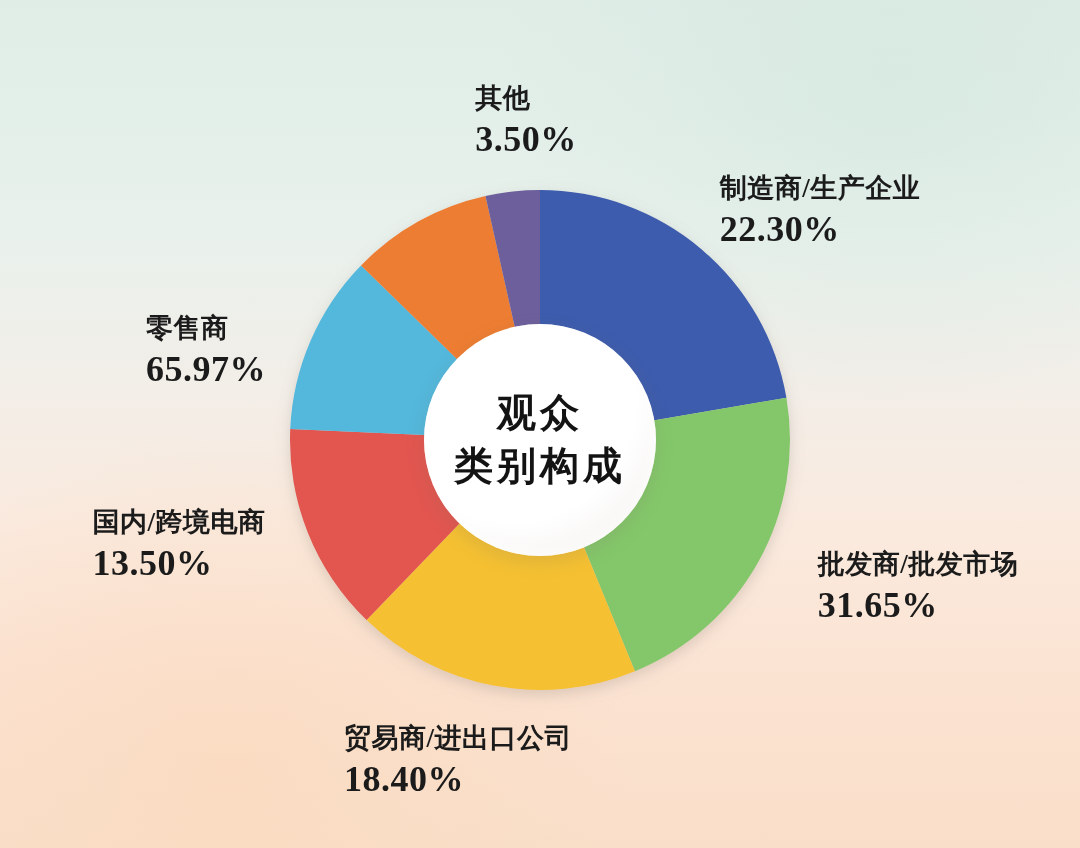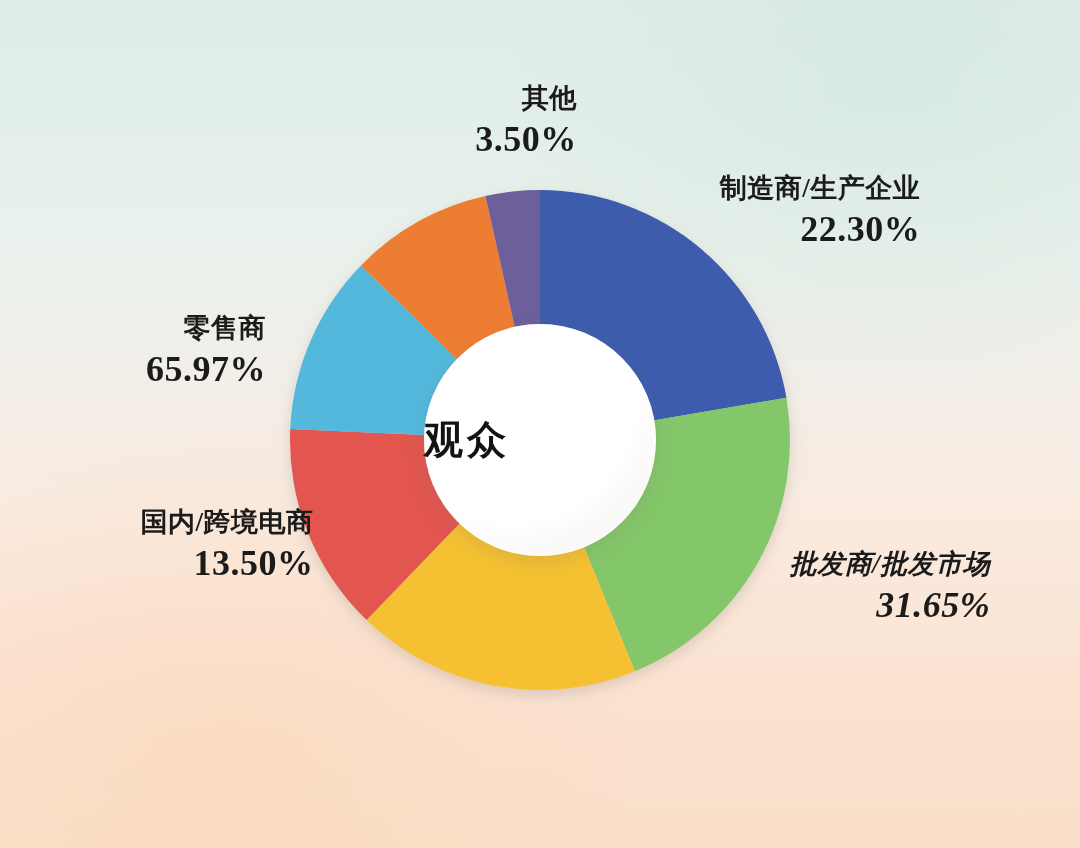--- a/index.html
+++ b/index.html
@@ -58,36 +58,37 @@
     position: absolute;
     left: 50%; top: 50%;
     width: 232px; height: 232px;
     margin-left: -116px; margin-top: -116px;
     border-radius: 50%;
     background: radial-gradient(circle at 38% 32%, #ffffff 0%, #ffffff 58%, #f6f4f2 82%, #eceae6 100%);
     box-shadow: 0 6px 18px rgba(120,110,100,0.18),
                 inset 0 0 18px rgba(255,255,255,0.9);
     display: flex;
     flex-direction: column;
+    align-items: center;
     justify-content: center;
   }
   .hub-line {
     font-family: "Liberation Sans", sans-serif;
     font-weight: bold;
     color: #131313;
     letter-spacing: 4px;
   }
   .hub-line.l1 { font-size: 39px; line-height: 1.25; }
   .hub-line.l2 { font-size: 39px; line-height: 1.25; margin-top: 4px; }
 
   
   .lbl {
     position: absolute;
     color: #1b1b1b;
-    text-align: right;
+    text-align: left;
     white-space: nowrap;
     line-height: 1.22;
   }
   .lbl .name {
     display: block;
     font-size: 27px;
     font-weight: bold;
     letter-spacing: 0.5px;
   }
   .lbl .pct {
@@ -95,23 +96,23 @@
     font-size: 36px;
     font-weight: bold;
     letter-spacing: 0.5px;
     margin-top: 3px;
   }
 
   
   .lbl-other       { left: 526px; top: 82px;  transform: translateX(-50%); }
   .lbl-agent       { left: 359px; top: 117px; transform: translateX(-50%); }
   .lbl-retail      { left: 206px; top: 288px; transform: translateX(-50%); margin-top: 24px; }
-  .lbl-ecom        { left: 179px; top: 506px; transform: translateX(-50%); margin-left: 48px; }
+  .lbl-ecom        { left: 179px; top: 506px; transform: translateX(-50%); }
   .lbl-trader      { left: 458px; top: 722px; transform: translateX(-50%); }
-  .lbl-wholesale   { left: 890px; top: 548px; transform: translateX(-50%); font-style: italic; }
+  .lbl-wholesale   { left: 918px; top: 548px; transform: translateX(-50%); }
   .lbl-manufacture { left: 820px; top: 172px; transform: translateX(-50%); }
 </style>
 </head>
 <body>
 
 <div class="bg-glow-cool"></div>
 <div class="bg-glow-warm"></div>
 
 <div id="stage">
 
@@ -128,39 +129,44 @@
           <path d="M 344.94477388045027 481.26930170861453 A 250 250 0 0 1 76.5866735467988 430.07725622197677 L 170.22986983152745 332.8355378621093 A 115 115 0 0 0 293.67459598500716 356.3838787859627 Z" fill="#f5c133"></path>
           <path d="M 76.5866735467988 430.07725622197677 A 250 250 0 0 1 0.24176633046883467 239.00797042053392 L 135.11121251201564 244.9436663934456 A 115 115 0 0 0 170.22986983152745 332.8355378621093 Z" fill="#e2564f"></path>
           <path d="M 0.24176633046883467 239.00797042053392 A 250 250 0 0 1 71.01587924454208 75.45864525163196 L 167.66730445248936 169.7109768157507 A 115 115 0 0 0 135.11121251201564 244.9436663934456 Z" fill="#52b8dc"></path>
           <path d="M 71.01587924454208 75.45864525163196 A 250 250 0 0 1 195.4641896508642 6.0208095153132035 L 224.91352723939752 137.76957237704408 A 115 115 0 0 0 167.66730445248936 169.7109768157507 Z" fill="#ed7d31"></path>
           <path d="M 195.4641896508642 6.0208095153132035 A 250 250 0 0 1 249.99999999999994 0 L 249.99999999999997 135 A 115 115 0 0 0 224.91352723939752 137.76957237704408 Z" fill="#6d5f9c"></path>
         </g>
     </svg>
 
     <div class="hub">
       <span class="hub-line l1">观众</span>
+      <span class="hub-line l2">类别构成</span>
     </div>
   </div>
 
   <div class="lbl lbl-other">
     <span class="name">其他</span>
     <span class="pct">3.50%</span>
   </div>
 
 
   <div class="lbl lbl-retail">
     <span class="name">零售商</span>
     <span class="pct">65.97%</span>
   </div>
 
   <div class="lbl lbl-ecom">
     <span class="name">国内/跨境电商</span>
     <span class="pct">13.50%</span>
   </div>
 
+  <div class="lbl lbl-trader">
+    <span class="name">贸易商/进出口公司</span>
+    <span class="pct">18.40%</span>
+  </div>
 
   <div class="lbl lbl-wholesale">
     <span class="name">批发商/批发市场</span>
     <span class="pct">31.65%</span>
   </div>
 
   <div class="lbl lbl-manufacture">
     <span class="name">制造商/生产企业</span>
     <span class="pct">22.30%</span>
   </div>

